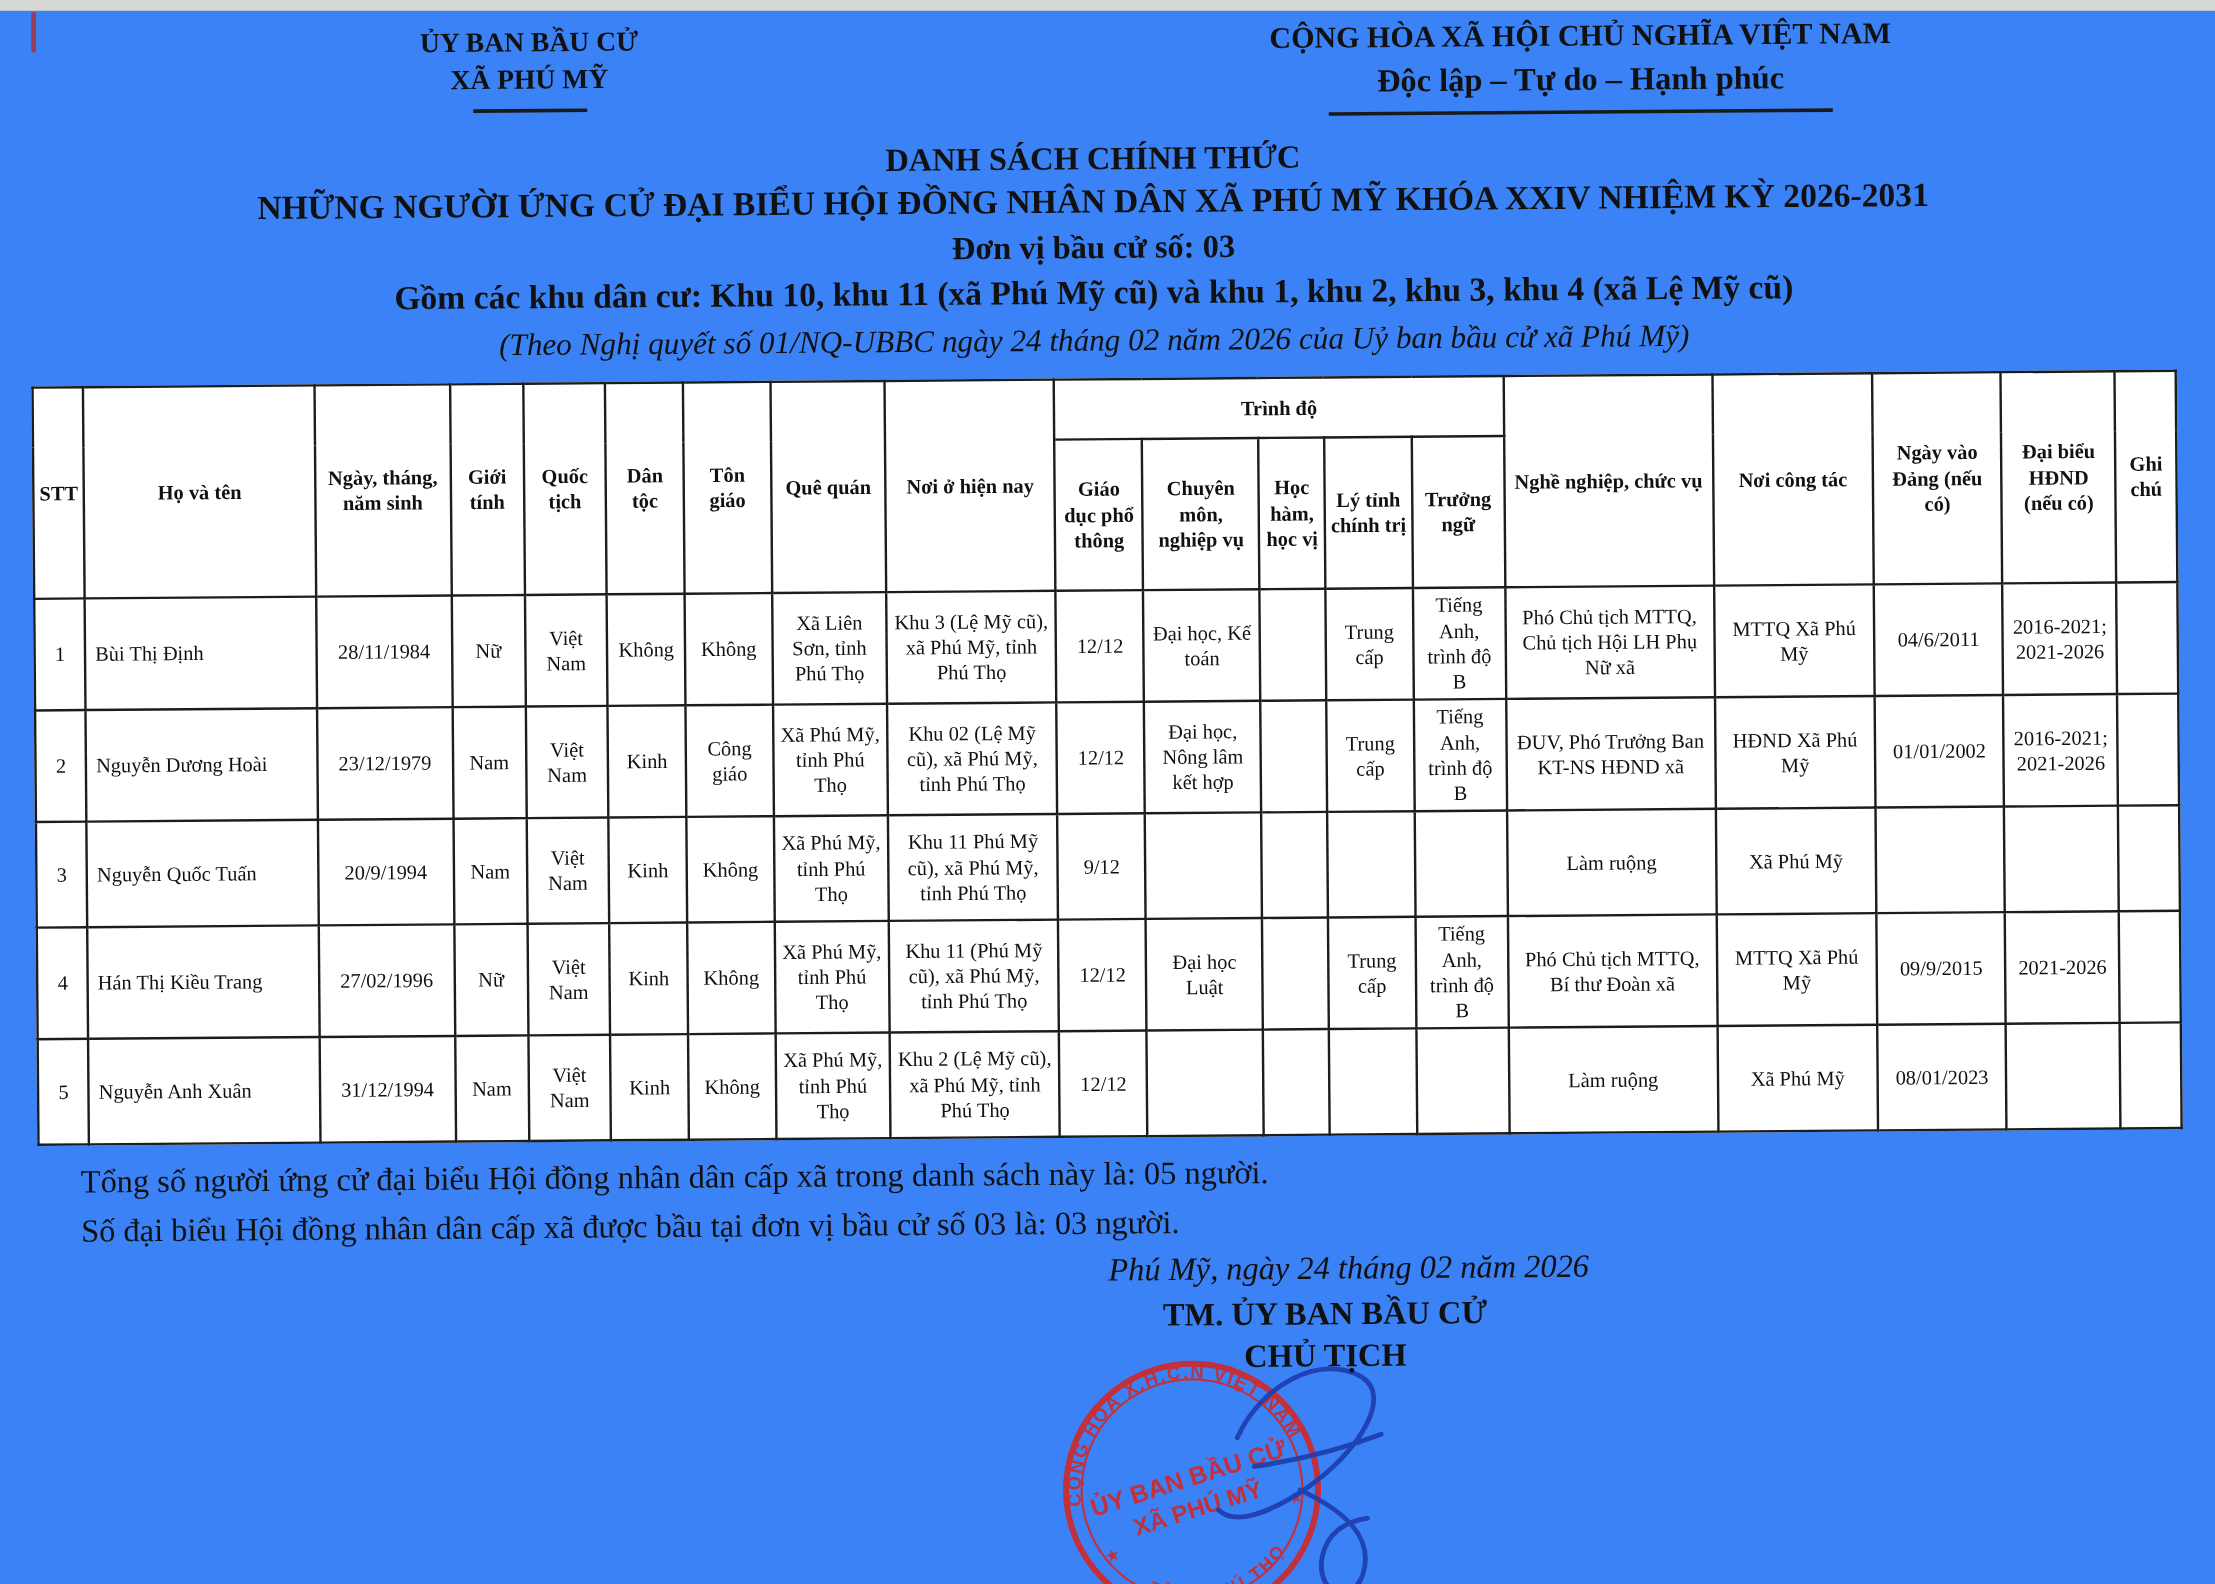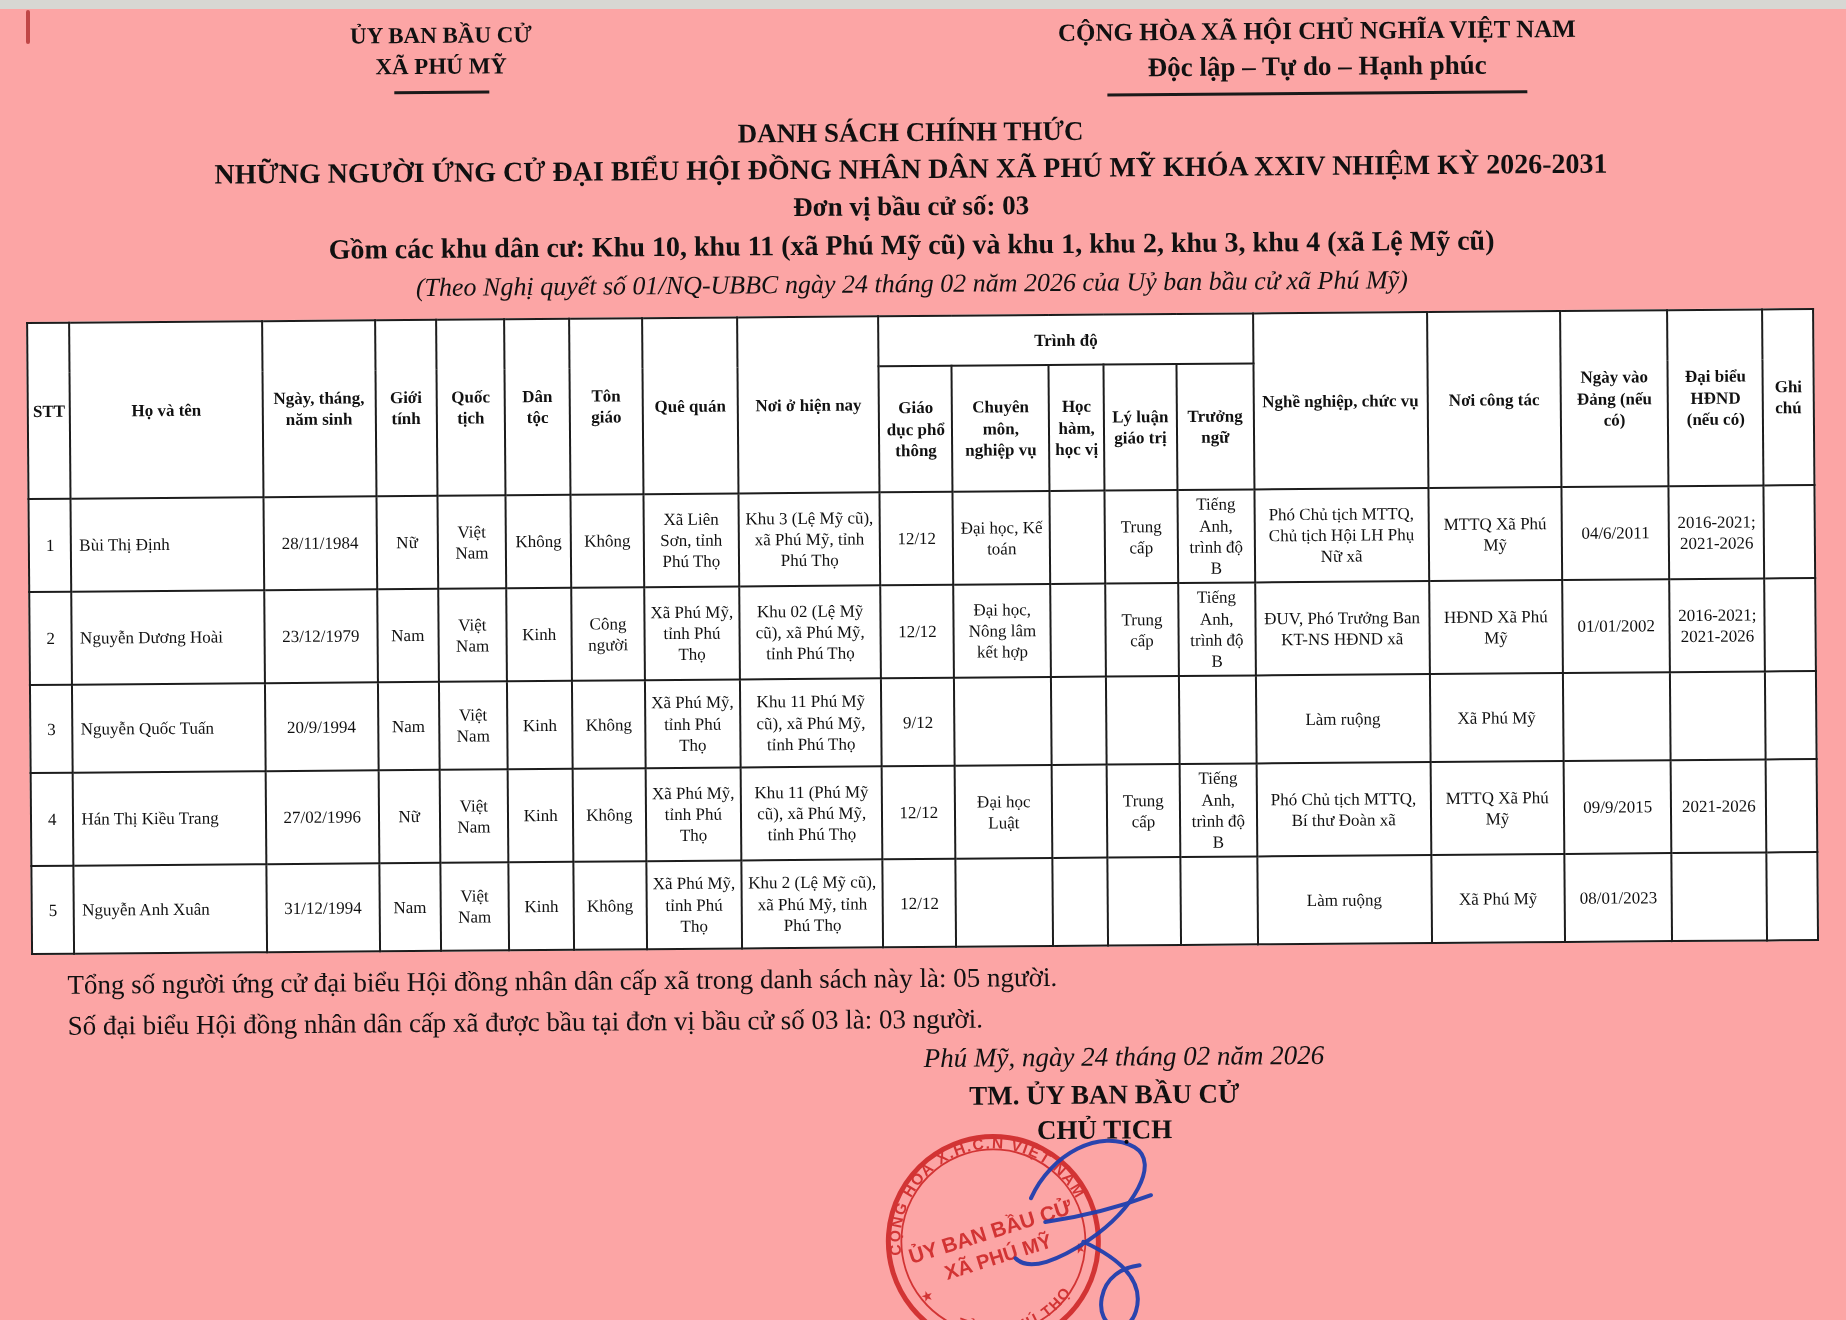--- a/index.html
+++ b/index.html
@@ -4,21 +4,21 @@
 <style>
   html,body{margin:0;padding:0;}
   body{
     width:1846px;height:1320px;overflow:hidden;
     background:#e9e9e6;
     font-family:"Liberation Serif","DejaVu Serif",serif;
     color:#111;
   }
   .paper{
     position:relative;width:1846px;height:1320px;
-    background:#fca5a5;
+    background:#3b82f6;
   }
   .scan-edge-top{position:absolute;top:0;left:0;width:100%;height:9px;background:#d7d7d3;}
   .scan-mark{position:absolute;top:10px;left:26px;width:4px;height:34px;background:#b03030;opacity:.8;border-radius:2px;}
   .content{position:absolute;top:10px;left:0;width:1846px;transform:rotate(-0.45deg);transform-origin:50% 40%;}
 
   
   .top-header{display:flex;align-items:flex-start;padding-top:6px;}
   .org-block{width:340px;margin-left:275px;text-align:center;font-weight:bold;font-size:23px;line-height:1.35;}
   .org-underline{width:95px;height:3px;background:#1a1a1a;margin:9px auto 0;}
   .national-block{margin-left:auto;margin-right:195px;width:660px;text-align:center;font-weight:bold;line-height:1.4;}
@@ -119,21 +119,21 @@
           <th rowspan="2">Nghề nghiệp, chức vụ</th>
           <th rowspan="2">Nơi công tác</th>
           <th rowspan="2">Ngày vào Đảng (nếu có)</th>
           <th rowspan="2">Đại biểu HĐND (nếu có)</th>
           <th rowspan="2">Ghi chú</th>
         </tr>
         <tr class="sub">
           <th>Giáo dục phổ thông</th>
           <th>Chuyên môn, nghiệp vụ</th>
           <th>Học hàm, học vị</th>
-          <th>Lý luận giáo trị</th>
+          <th>Lý tỉnh chính trị</th>
           <th>Trưởng ngữ</th>
         </tr>
       </thead>
       <tbody>
           <tr>
             <td>1</td>
             <td class="al">Bùi Thị Định</td>
             <td>28/11/1984</td>
             <td>Nữ</td>
             <td>Việt Nam</td>
@@ -152,21 +152,21 @@
             <td>2016-2021; 2021-2026</td>
             <td></td>
           </tr>
           <tr>
             <td>2</td>
             <td class="al">Nguyễn Dương Hoài</td>
             <td>23/12/1979</td>
             <td>Nam</td>
             <td>Việt Nam</td>
             <td>Kinh</td>
-            <td>Công người</td>
+            <td>Công giáo</td>
             <td>Xã Phú Mỹ, tỉnh Phú Thọ</td>
             <td>Khu 02 (Lệ Mỹ cũ), xã Phú Mỹ, tỉnh Phú Thọ</td>
             <td>12/12</td>
             <td>Đại học, Nông lâm kết hợp</td>
             <td></td>
             <td>Trung cấp</td>
             <td>Tiếng Anh, trình độ B</td>
             <td>ĐUV, Phó Trưởng Ban KT-NS HĐND xã</td>
             <td>HĐND Xã Phú Mỹ</td>
             <td>01/01/2002</td>

